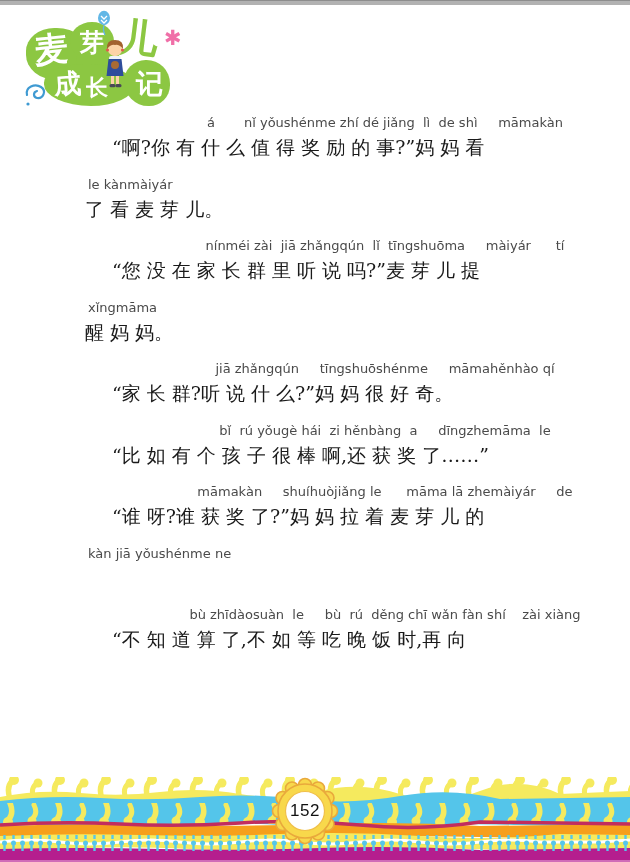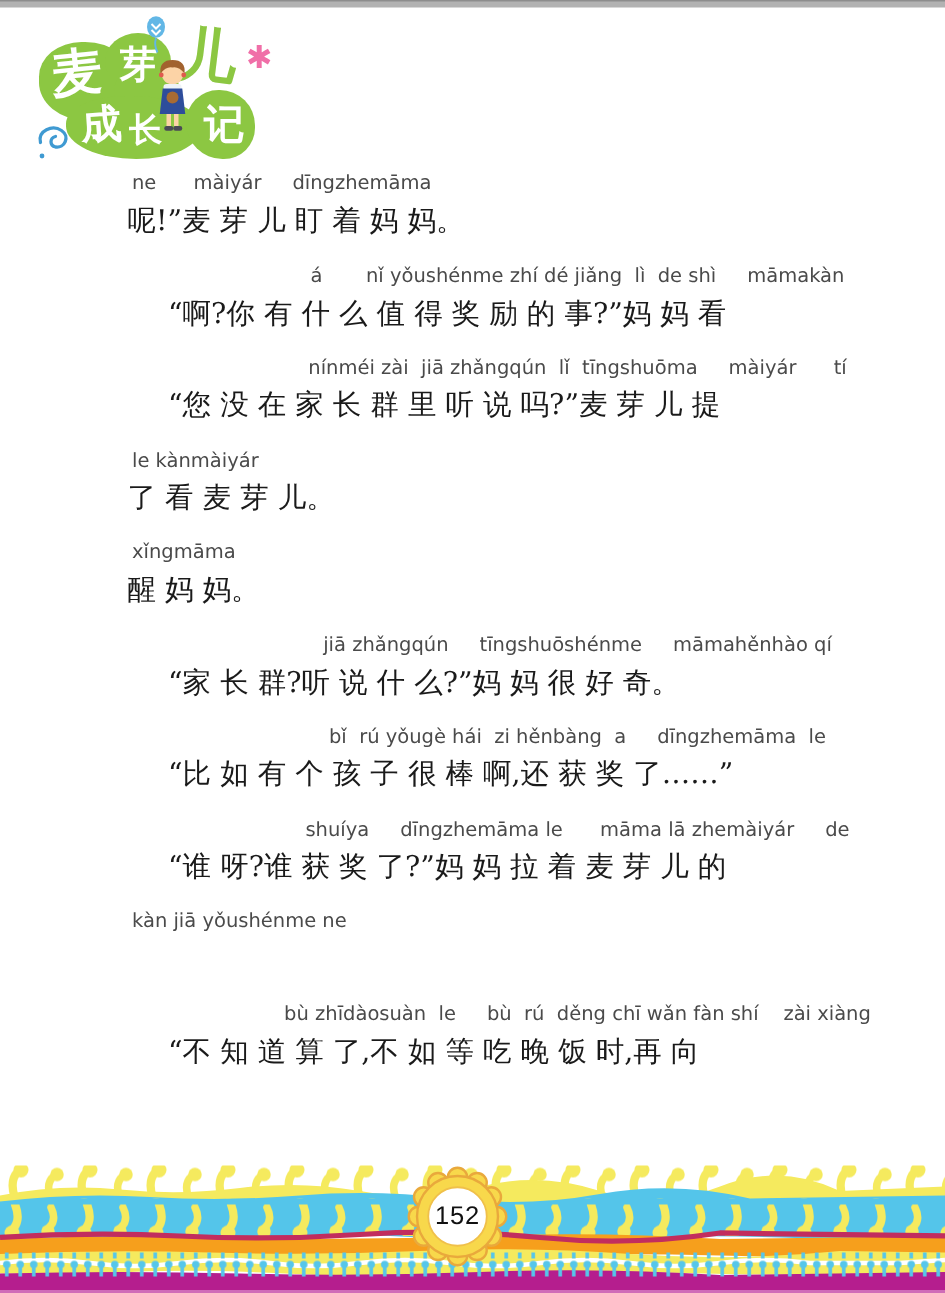--- a/index.html
+++ b/index.html
@@ -94,50 +94,46 @@
 
     <span class="spiral">
       <svg width="30" height="30" viewBox="0 0 30 30">
         <path d="M5,15 C3,7 13,3 19,7 C25,11 21,19 15,18 C11,17 11,12 15,11" fill="none" stroke="#3f9ad2" stroke-width="2.2" stroke-linecap="round"></path>
         <circle cx="6" cy="24" r="1.6" fill="#3f9ad2"></circle>
       </svg>
     </span>
   </div>
 
   <div class="text-col">
-    <div class="pair cont">
-      <span class="pinyin">ne      màiyár     dīngzhemāma</span>
-      <span class="hanzi">呢!”麦 芽 儿 盯 着 妈 妈。</span>
-    </div>
     <div class="pair para">
       <span class="pinyin">á       nǐ yǒushénme zhí dé jiǎng  lì  de shì     māmakàn</span>
       <span class="hanzi">“啊?你 有 什 么 值 得 奖 励 的 事?”妈 妈 看</span>
-    </div>
-    <div class="pair para">
-      <span class="pinyin">nínméi zài  jiā zhǎngqún  lǐ  tīngshuōma     màiyár      tí</span>
-      <span class="hanzi">“您 没 在 家 长 群 里 听 说 吗?”麦 芽 儿 提</span>
     </div>
     <div class="pair cont">
       <span class="pinyin">le kànmàiyár</span>
       <span class="hanzi">了 看 麦 芽 儿。</span>
     </div>
+    <div class="pair para">
+      <span class="pinyin">nínméi zài  jiā zhǎngqún  lǐ  tīngshuōma     màiyár      tí</span>
+      <span class="hanzi">“您 没 在 家 长 群 里 听 说 吗?”麦 芽 儿 提</span>
+    </div>
     <div class="pair cont">
       <span class="pinyin">xǐngmāma</span>
       <span class="hanzi">醒 妈 妈。</span>
     </div>
     <div class="pair para">
       <span class="pinyin">jiā zhǎngqún     tīngshuōshénme     māmahěnhào qí</span>
       <span class="hanzi">“家 长 群?听 说 什 么?”妈 妈 很 好 奇。</span>
     </div>
     <div class="pair para">
       <span class="pinyin">bǐ  rú yǒugè hái  zi hěnbàng  a     dīngzhemāma  le</span>
       <span class="hanzi">“比 如 有 个 孩 子 很 棒 啊,还 获 奖 了……”</span>
     </div>
     <div class="pair para">
-      <span class="pinyin">shuíya     dīngzhemāma le      māma lā zhemàiyár     de</span>
+      <span class="pinyin">māmakàn     shuíhuòjiǎng le      māma lā zhemàiyár     de</span>
       <span class="hanzi">“谁 呀?谁 获 奖 了?”妈 妈 拉 着 麦 芽 儿 的</span>
     </div>
     <div class="pair cont">
       <span class="pinyin">kàn jiā yǒushénme ne</span>
     </div>
     <div class="pair para">
       <span class="pinyin">bù zhīdàosuàn  le     bù  rú  děng chī wǎn fàn shí    zài xiàng</span>
       <span class="hanzi">“不 知 道 算 了,不 如 等 吃 晚 饭 时,再 向</span>
     </div>
   </div>

